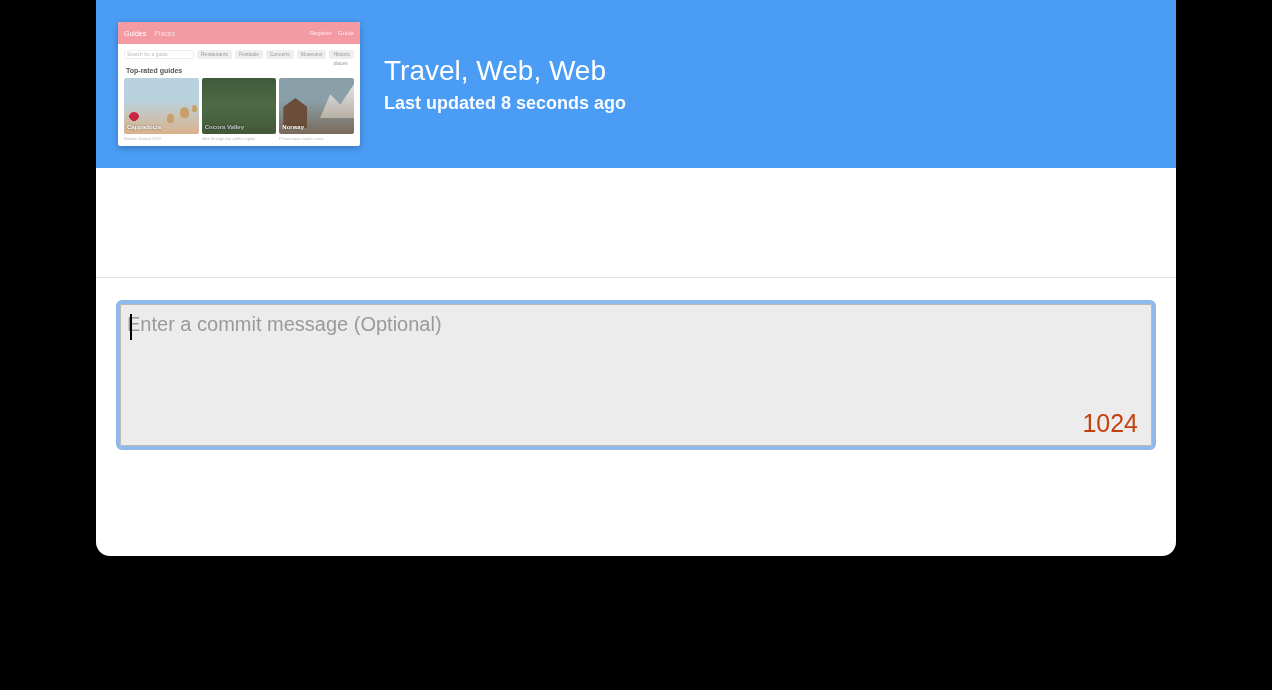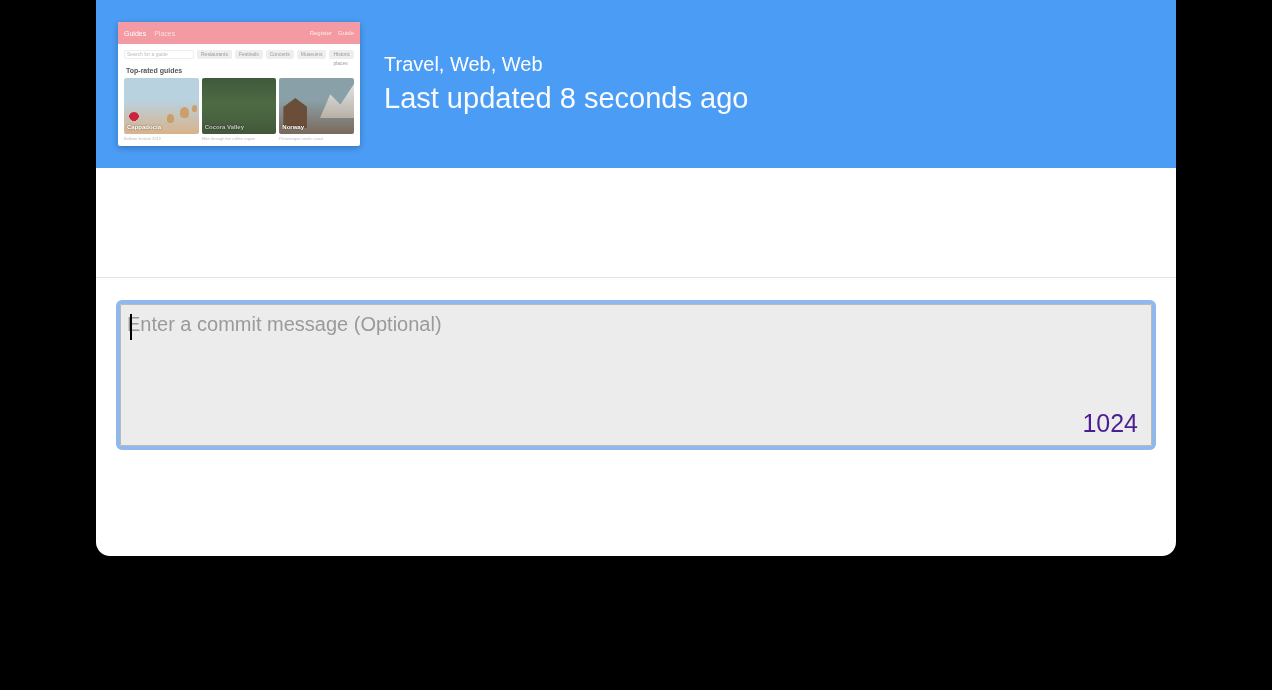--- a/index.html
+++ b/index.html
@@ -166,22 +166,22 @@
   }
   .thumb-caps span {
     flex:1;
     font-size:4px;
     color:#bbb;
     white-space:nowrap;
     overflow:hidden;
   }
 
   .header-text { color: #fff; }
-  .htitle { font-size: 20px; font-weight: 400; margin-bottom: 6px; }
-  .hsub   { font-size: 29px; font-weight: 400; opacity: 0.97; }
+  .htitle { font-size: 28px; font-weight: 400; margin-bottom: 6px; }
+  .hsub   { font-size: 18px; font-weight: 700; opacity: 0.97; }
 
   .middle {
     height: 110px;
     border-bottom: 1px solid #e4e4e4;
   }
 
   .commit-area {
     padding: 22px 20px 0 20px;
   }
   .commit-wrap {
@@ -212,21 +212,21 @@
     width: 2px;
     height: 26px;
     background: #000;
     animation: none;
   }
   .charcount {
     position: absolute;
     right: 14px;
     bottom: 8px;
     font-size: 25px;
-    color: #4c1d95;
+    color: #c2410c;
   }
 
   .footer {
     position: absolute;
     left: 0; right: 0; bottom: 0;
     height: 76px;
     display: flex;
     align-items: center;
     padding: 0 20px;
     gap: 24px;

